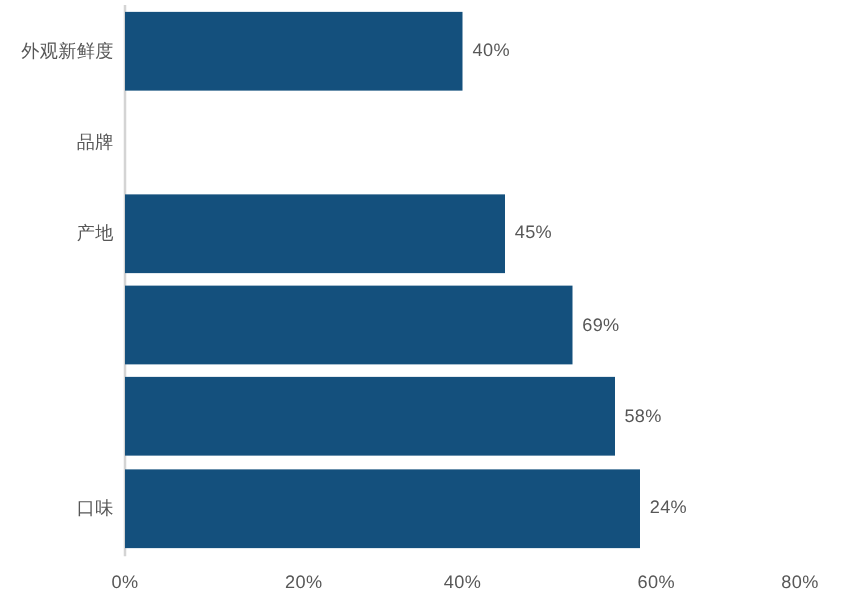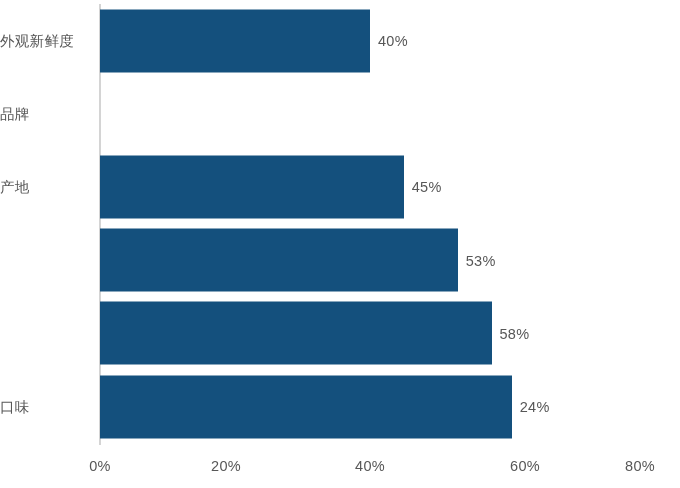--- a/index.html
+++ b/index.html
@@ -44,21 +44,21 @@
     position: absolute;
     left: 0;
     width: 680px;
     height: 73.2px;
   }
 
   .cat-label {
     position: absolute;
     left: 0;
     width: 91px;
-    text-align: left;
+    text-align: right;
     top: 50%;
     transform: translateY(-50%);
     font-size: 14.5px;
     color: #575757;
     white-space: nowrap;
     letter-spacing: 0.3px;
   }
 
   .bar-wrap {
     position: absolute;
@@ -127,21 +127,21 @@
       <div class="cat-label">产地</div>
       <div class="bar-wrap">
         <span class="bar" style="width: 303.75px; background: rgb(20, 80, 125);"></span>
         <span class="value-label">45%</span>
       </div>
     </div>
 
     <div class="band" style="top:223.6px;">
       <div class="bar-wrap">
         <span class="bar" style="width: 357.75px; background: rgb(20, 80, 125);"></span>
-        <span class="value-label">53%</span>
+        <span class="value-label">69%</span>
       </div>
     </div>
 
     <div class="band" style="top:296.8px;">
       <div class="bar-wrap">
         <span class="bar" style="width: 391.5px; background: rgb(20, 80, 125);"></span>
         <span class="value-label">58%</span>
       </div>
     </div>
 
@@ -150,19 +150,19 @@
       <div class="bar-wrap">
         <span class="bar" style="width: 411.75px; background: rgb(20, 80, 125);"></span>
         <span class="value-label">24%</span>
       </div>
     </div>
 
   </div>
 
   <div class="x-axis">
     <span class="x-tick-label" style="left:100px;">0%</span>
-    <span class="x-tick-label" style="left:226px;">20%</span>
+    <span class="x-tick-label" style="left:243px;">20%</span>
     <span class="x-tick-label" style="left:370px;">40%</span>
     <span class="x-tick-label" style="left:525px;">60%</span>
     <span class="x-tick-label" style="left:640px;">80%</span>
   </div>
 
 </div>
 
 </body></html>

